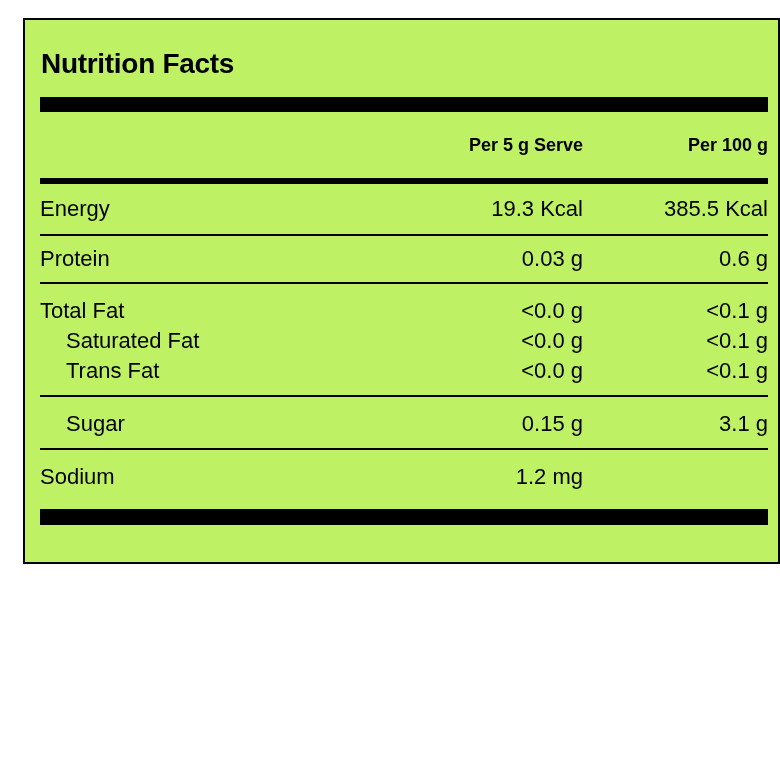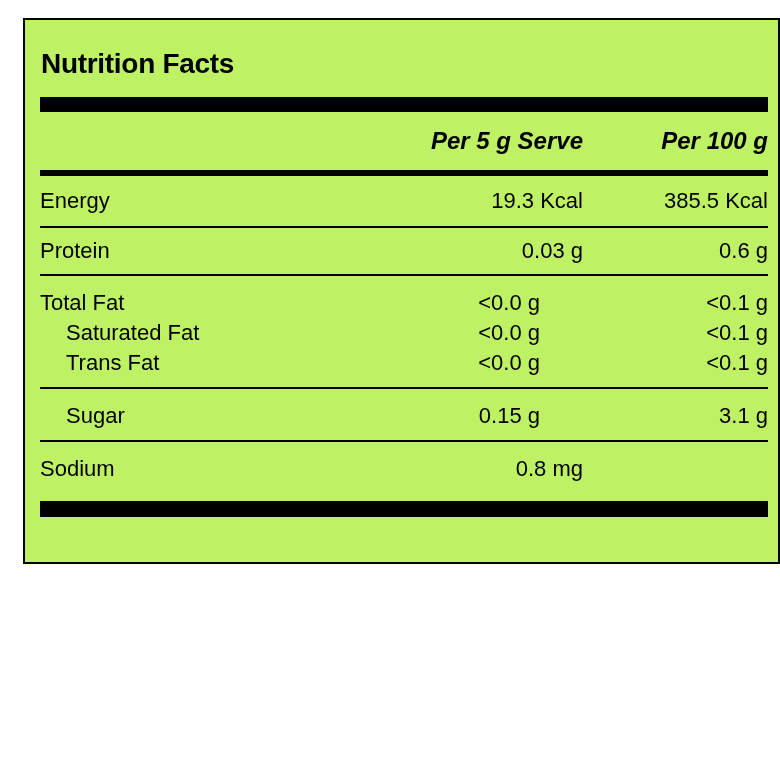--- a/index.html
+++ b/index.html
@@ -35,34 +35,33 @@
   }
   .bar.top { margin-top: 18px; }
   .bar.bottom { height: 16px; margin-top: 9px; }
   .grid {
     display: grid;
     grid-template-columns: 1fr 190px 185px;
     align-items: center;
   }
   .cell.val { text-align: right; white-space: nowrap; }
   .header-row {
-    height: 58px;
-    font-size: 24px;
+    height: 66px;
+    font-size: 18px;
     font-weight: bold;
-    font-style: italic;
   }
   .sep { background: #000000; }
   .sep.heavy { height: 6px; }
   .sep.thin { height: 2px; }
   .row, .group { font-size: 22px; }
   .row.r-energy  { padding: 13px 0; line-height: 24px; }
   .row.r-protein { padding: 11px 0; line-height: 24px; }
   .row.r-sodium  { padding: 15px 0 11px 0; line-height: 24px; }
   .group { padding: 12px 0 9px 0; }
-  .group .line { line-height: 30px; gap: 43px; }
+  .group .line { line-height: 30px; }
   .indent { padding-left: 26px; }
 </style>
 </head>
 <body>
 
 <div class="label-box">
 
   <h1 class="title">Nutrition Facts</h1>
 
   <div class="bar top"></div>
@@ -116,18 +115,18 @@
       <div class="cell indent">Sugar</div>
       <div class="cell val">0.15 g</div>
       <div class="cell val">3.1 g</div>
     </div>
   </div>
 
   <div class="sep thin"></div>
 
   <div class="grid row r-sodium">
     <div class="cell">Sodium</div>
-    <div class="cell val">0.8 mg</div>
+    <div class="cell val">1.2 mg</div>
   </div>
 
   <div class="bar bottom"></div>
 
 </div>
 
 </body></html>

